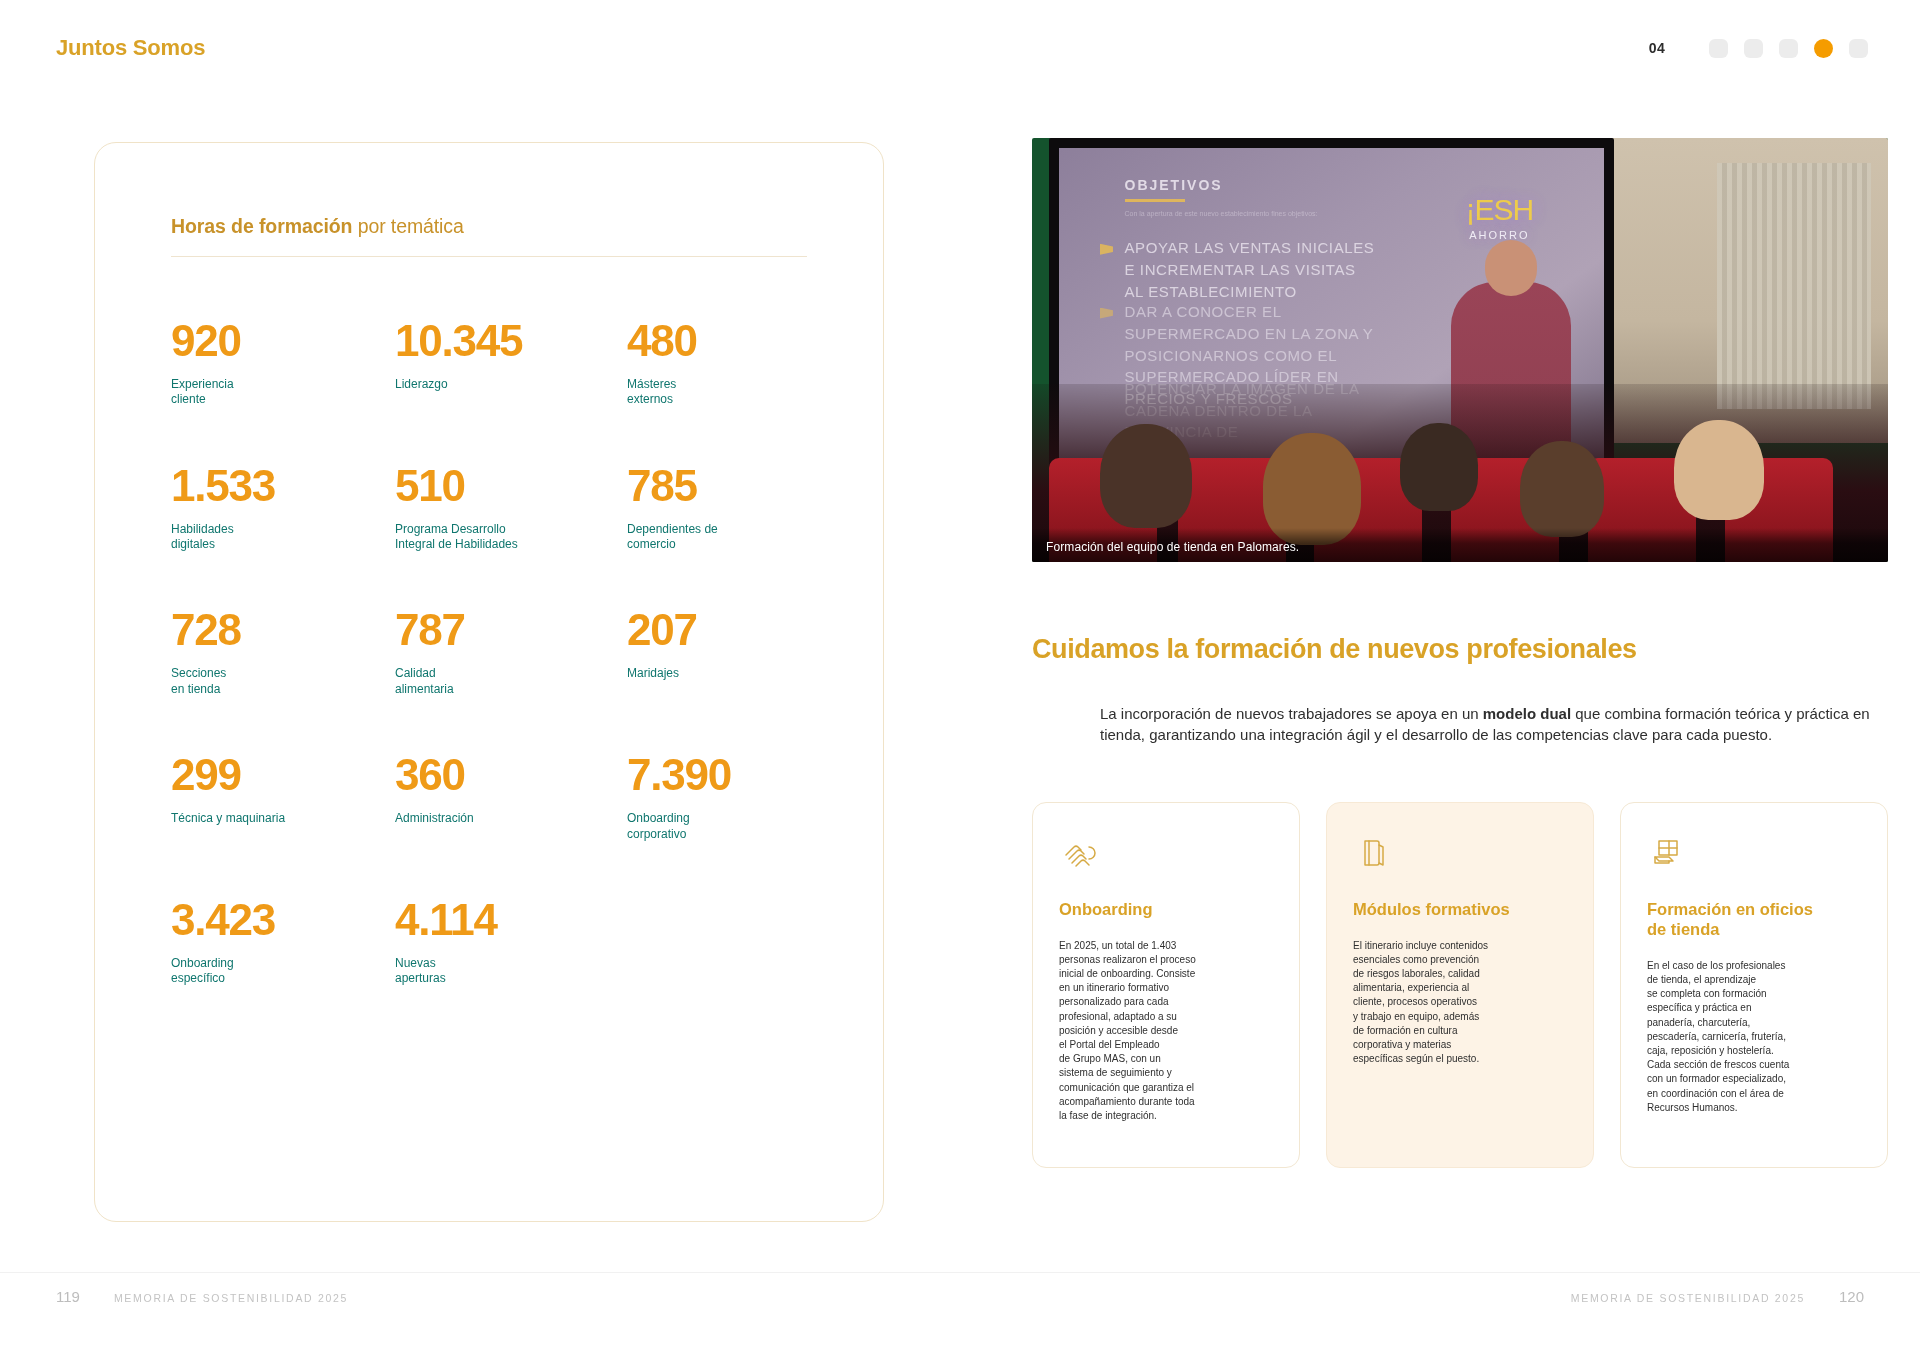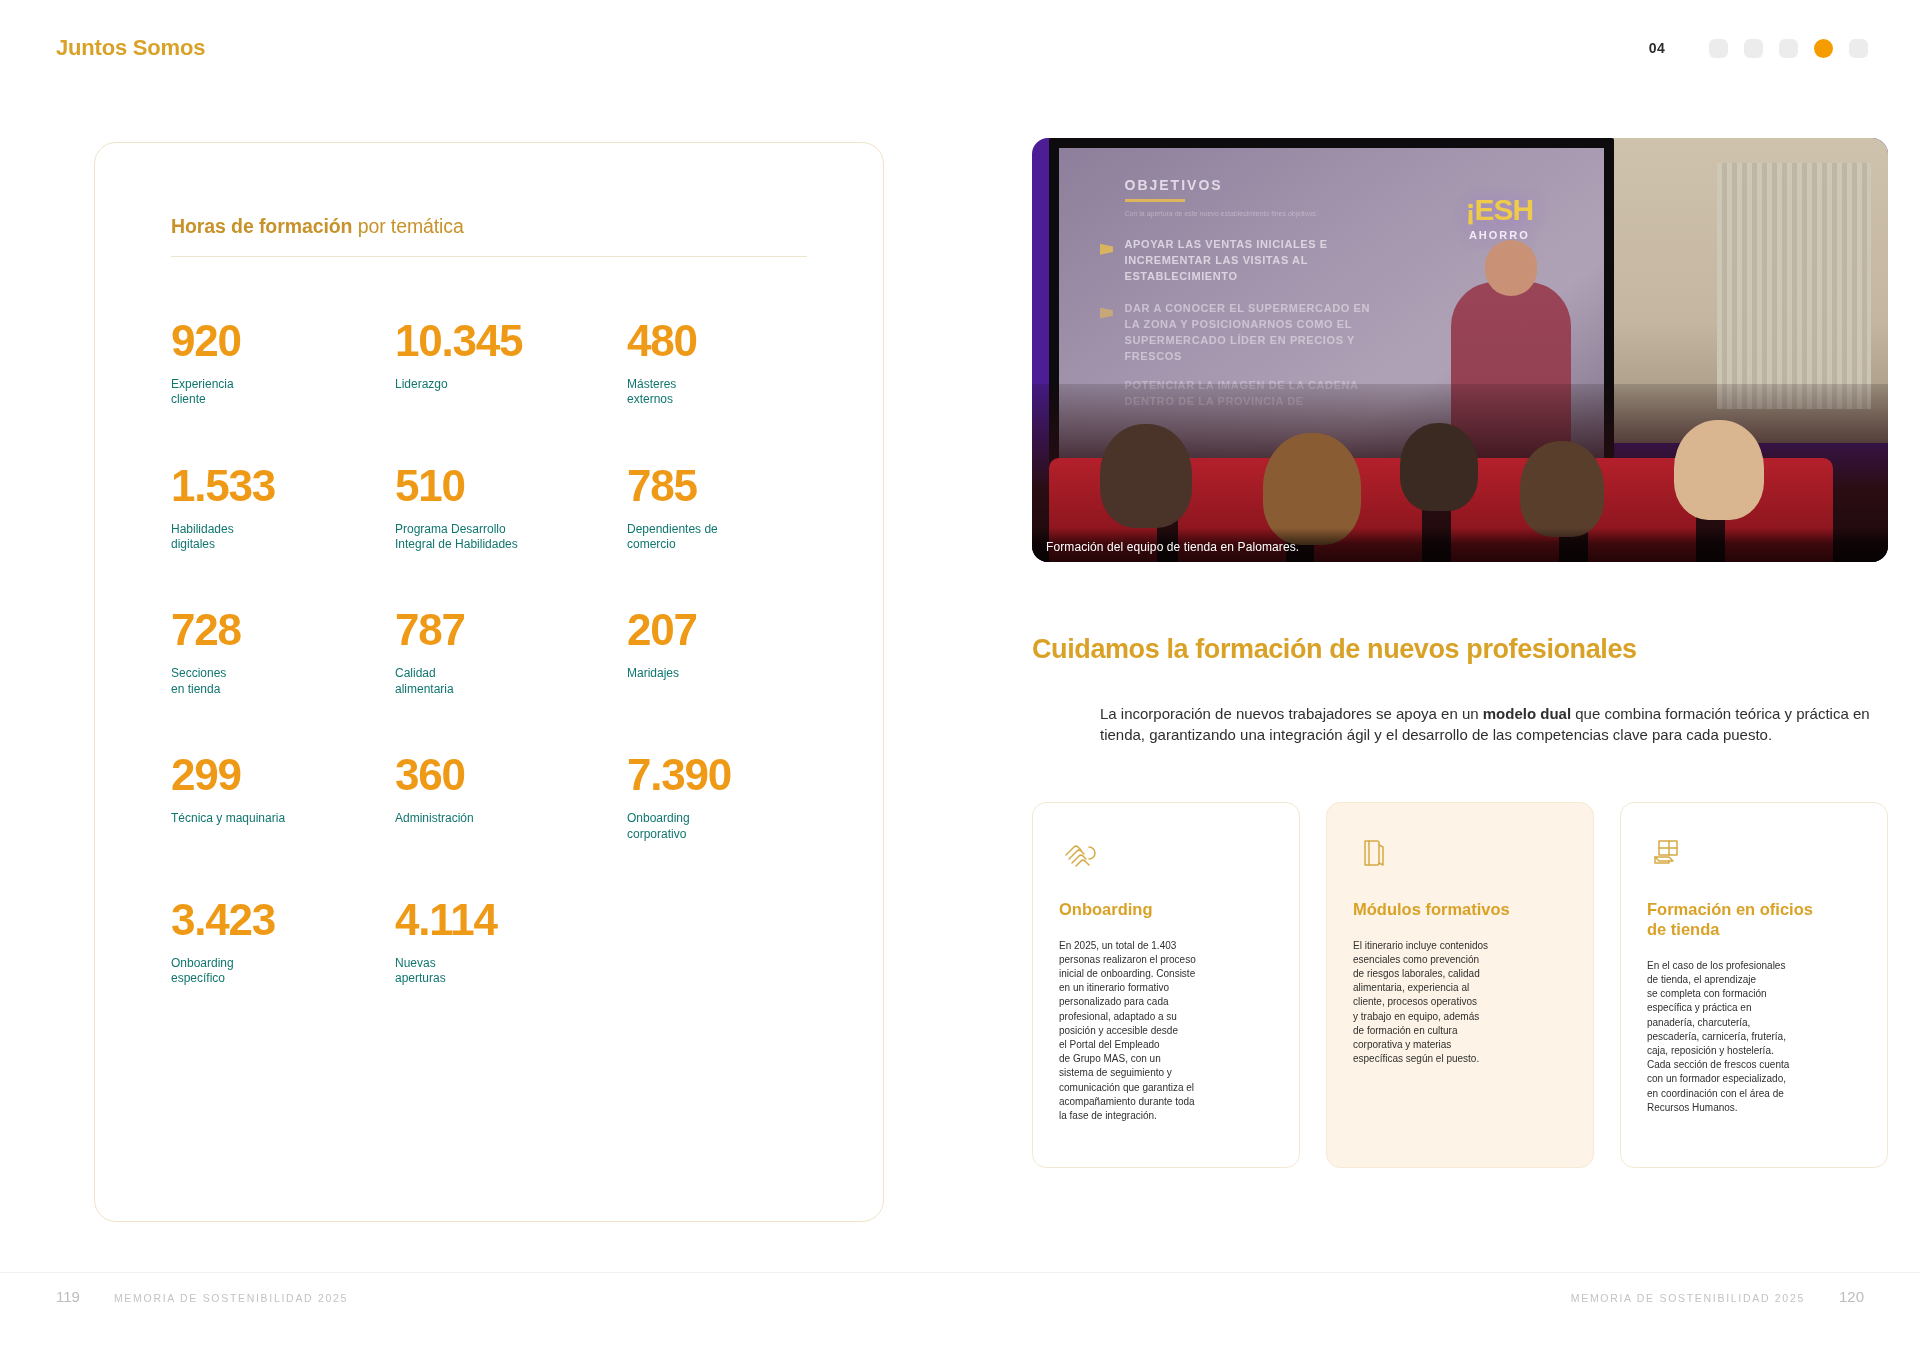--- a/index.html
+++ b/index.html
@@ -108,23 +108,23 @@
   .right-page {
     position: absolute;
     left: 1032px; top: 138px;
     width: 856px;
   }
 
   
   .photo {
     position: relative;
     width: 856px; height: 424px;
-    border-radius: 16px;
+    border-radius: 2px;
     overflow: hidden;
-    background: #4c1d95;
+    background: #14532d;
   }
   .photo .screen {
     position: absolute;
     left: 2%; top: 0; width: 66%; height: 80%;
     background: linear-gradient(145deg,#8d7f9b 0%, #a395ad 40%, #b0a2b6 70%, #7e7189 100%);
     border: 10px solid #0d0b0d;
     border-radius: 2px;
   }
   .photo .screen .ptitle {
     position: absolute; left: 12%; top: 9%;
@@ -134,36 +134,36 @@
   .photo .screen .punder {
     position: absolute; left: 12%; top: 16%;
     width: 60px; height: 3px; background: #f0c14b; opacity: .8;
   }
   .photo .screen .psub {
     position: absolute; left: 12%; top: 19%; width: 46%;
     color: #ddd5e2; font-size: 7px; line-height: 1.5; opacity: .5;
   }
   .photo .screen .pb {
     position: absolute; left: 12%; width: 46%;
-    color: #e8e2ec; font-size: 11px; line-height: 1.45;
-    letter-spacing: .6px; font-weight: 700; opacity: .82;
+    color: #e8e2ec; font-size: 15px; line-height: 1.45;
+    letter-spacing: .6px; font-weight: 400; opacity: .82;
   }
   .photo .screen .pb1 { top: 28%; }
   .photo .screen .pb2 { top: 48%; opacity: .6; }
   .photo .screen .pb3 { top: 72%; opacity: .42; }
   .photo .screen .bullet {
     position: absolute; left: 7.5%;
     width: 13px; height: 11px; background: #f0c14b; opacity: .75;
     clip-path: polygon(0 0,100% 25%,100% 75%,0 100%);
   }
   .photo .screen .bl1 { top: 30%; }
   .photo .screen .bl2 { top: 50%; opacity: .5; }
   .photo .screen .logo {
     position: absolute; right: 13%; top: 14%;
-    color: #f5d142; font-size: 30px; font-weight: 700;
+    color: #f5d142; font-size: 30px; font-weight: 400;
     letter-spacing: -1px; opacity: .92;
     text-shadow: 0 0 16px rgba(160,110,230,.6);
   }
   .photo .screen .logo small {
     display: block; color: #f7f3fb; font-size: 11px;
     letter-spacing: 2px; text-align: center; margin-top: 2px;
   }
   .photo .wall {
     position: absolute; right: 0; top: 0; width: 34%; height: 72%;
     background: linear-gradient(180deg,#cfc2ad 0%, #c4b6a0 60%, #9d8f7c 100%);

